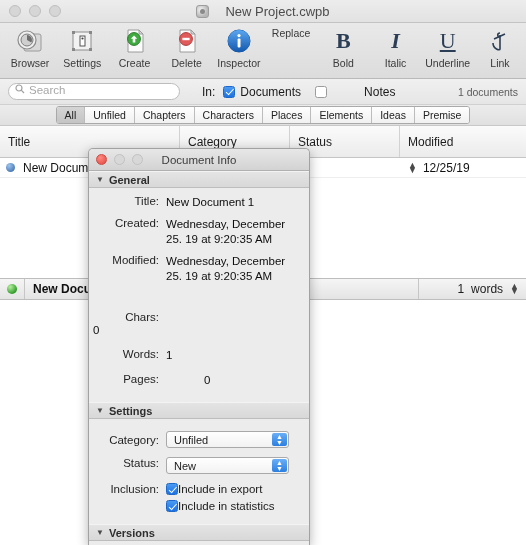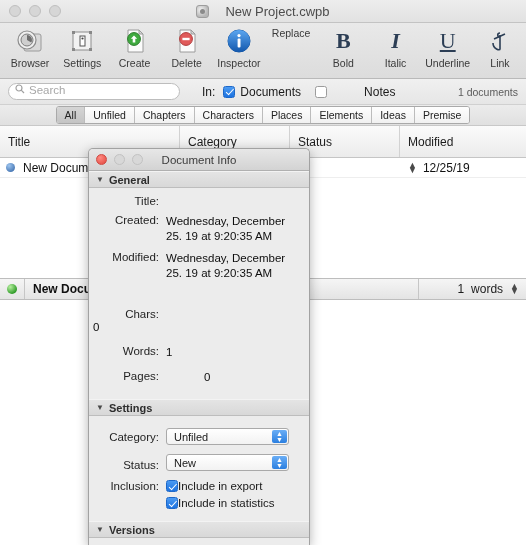--- a/index.html
+++ b/index.html
@@ -710,20 +710,21 @@
       <div class="panel-title">Document Info</div>
     </div>
 
     <div class="section-head">
       <span class="disc">▼</span>
       <span>General</span>
     </div>
     <div class="section-body">
       <div class="field">
         <div class="f-label">Title:</div>
+        <div class="f-value">New Document 1</div>
       </div>
       <div class="field">
         <div class="f-label">Created:</div>
         <div class="f-value">
           <span class="l2">Wednesday, December</span>
           <span class="l2">25. 19 at 9:20:35 AM</span>
         </div>
       </div>
       <div class="field">
         <div class="f-label">Modified:</div>
@@ -751,21 +752,21 @@
       <span>Settings</span>
     </div>
     <div class="section-body" style="padding-top:12px;padding-bottom:12px;">
       <div class="field" style="align-items:center;margin-bottom:9px;">
         <div class="f-label">Category:</div>
         <div class="popup">
           <span>Unfiled</span>
           <span class="popup-arrow">▲<br>▼</span>
         </div>
       </div>
-      <div class="field" style="align-items:flex-end;margin-bottom:9px;">
+      <div class="field" style="align-items:flex-start;margin-bottom:9px;">
         <div class="f-label">Status:</div>
         <div class="popup">
           <span>New</span>
           <span class="popup-arrow">▲<br>▼</span>
         </div>
       </div>
       <div class="field" style="margin-bottom:0;">
         <div class="f-label">Inclusion:</div>
         <div>
           <label class="chk-line">

